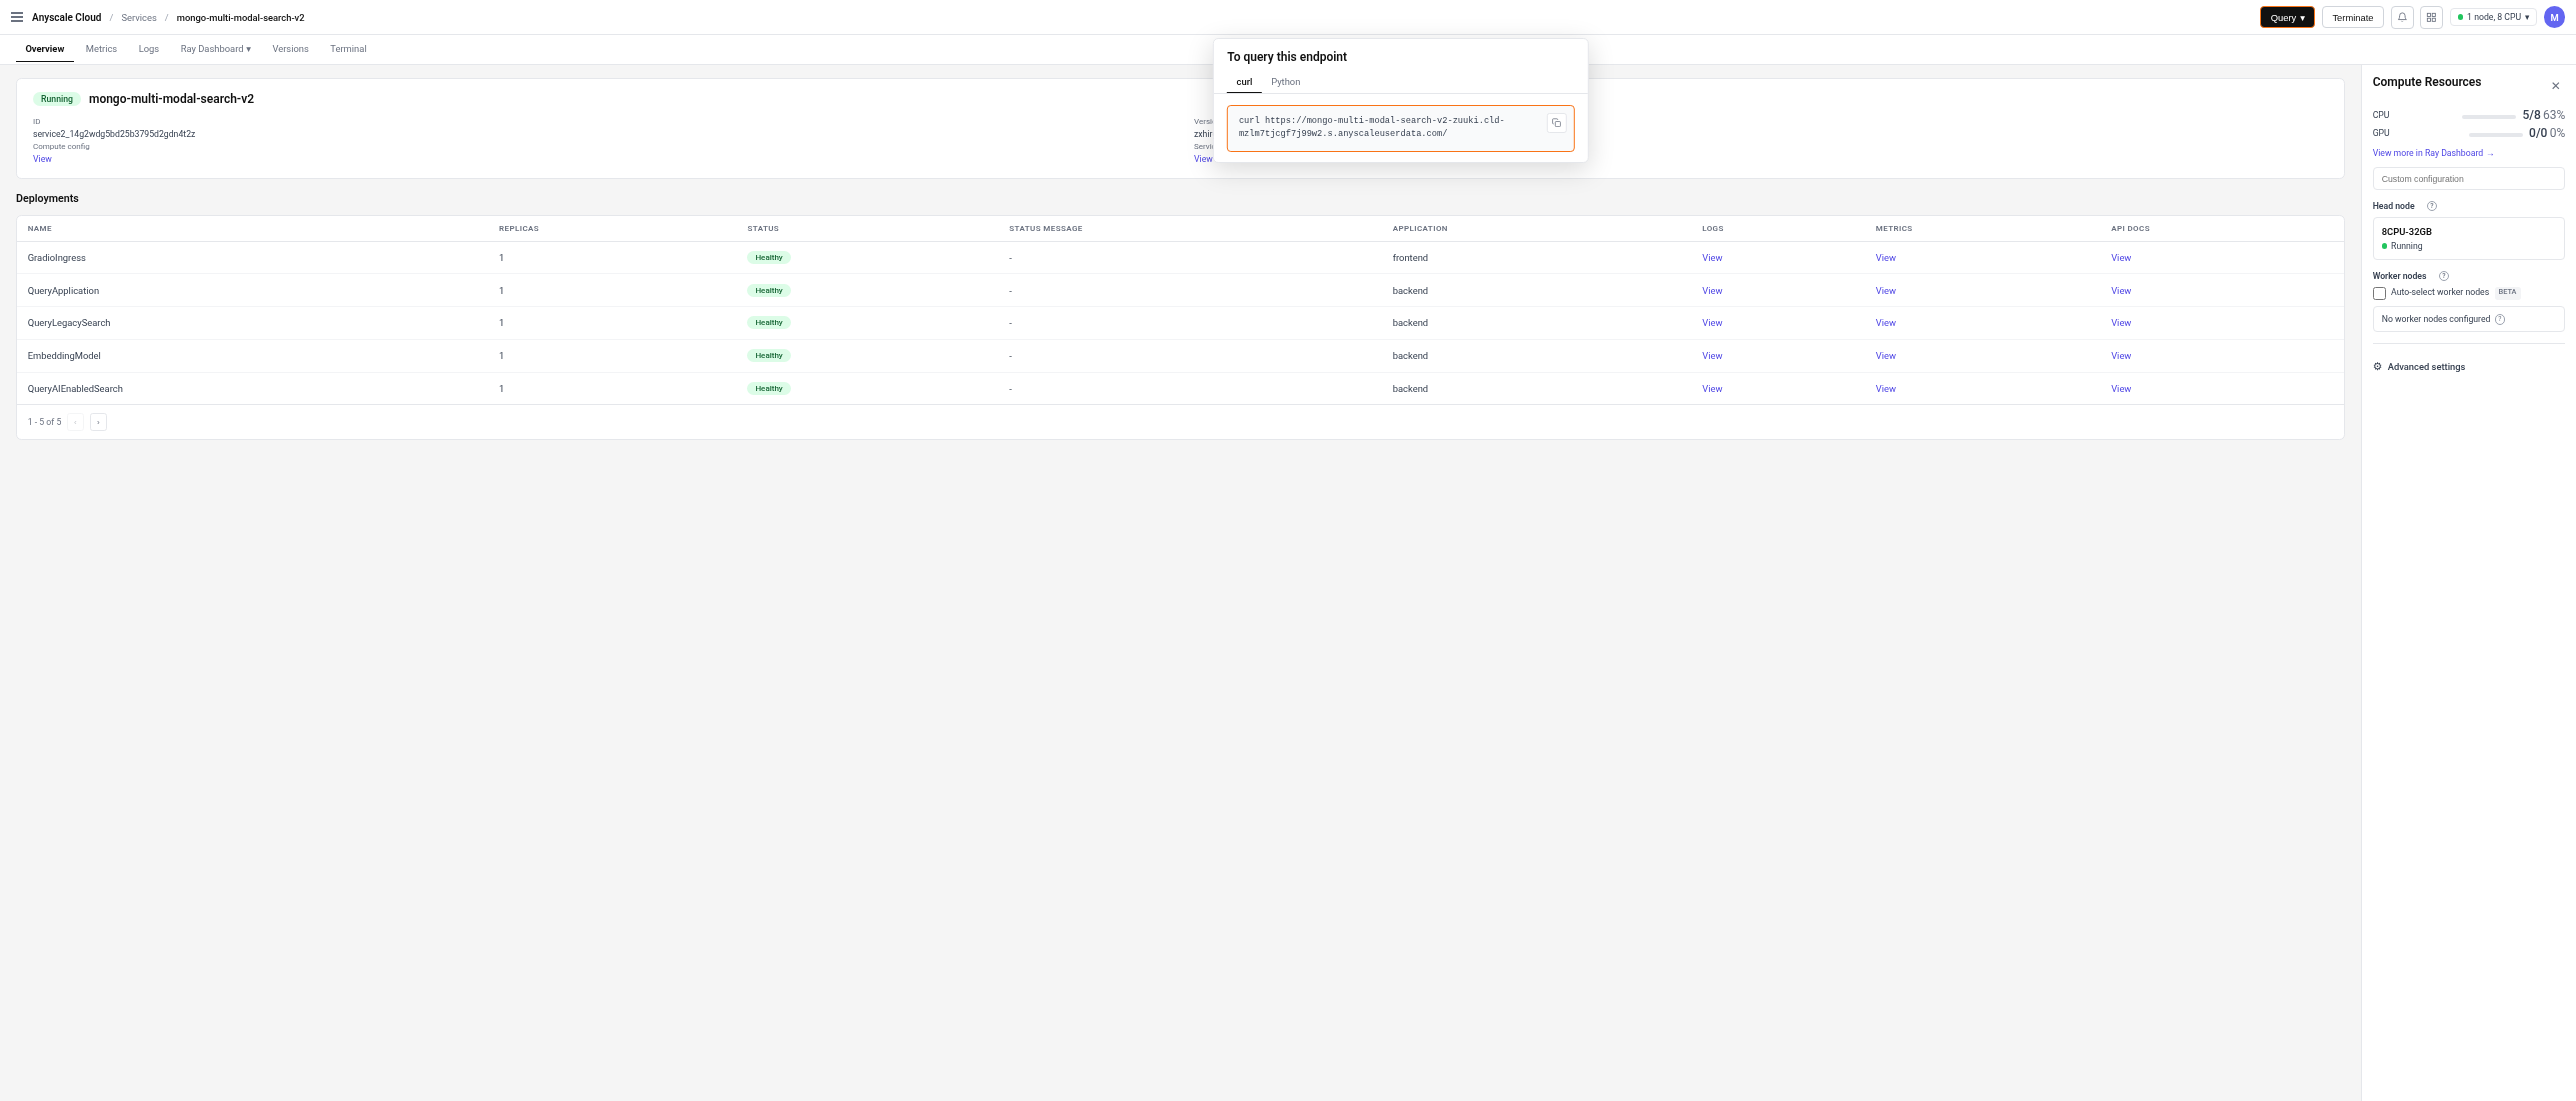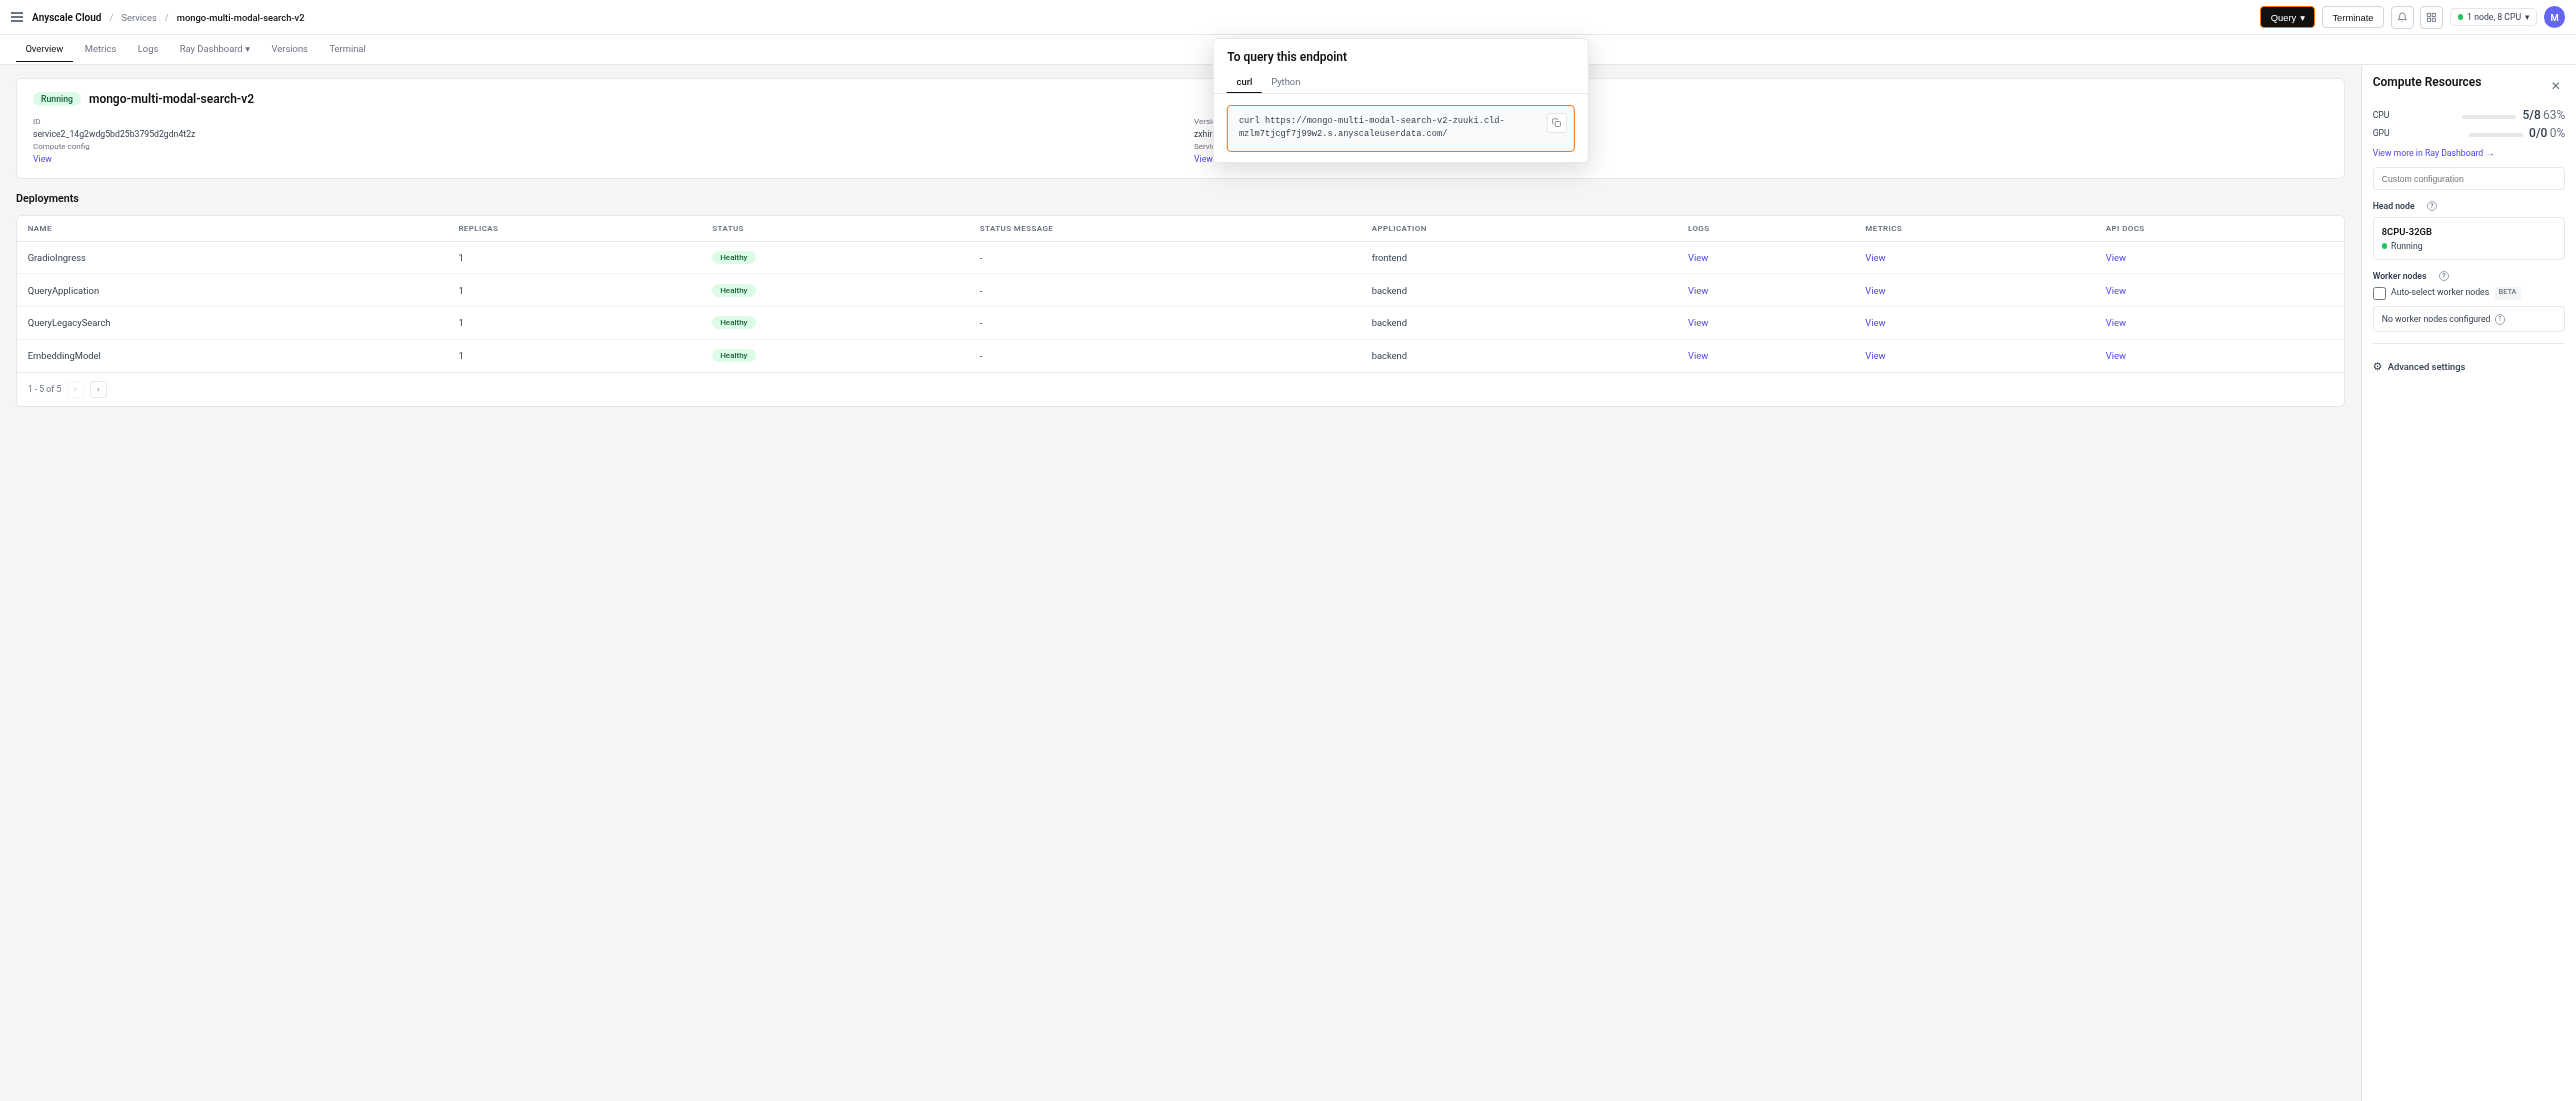--- a/index.html
+++ b/index.html
@@ -17,21 +17,21 @@
     .btn-query { background: #111; color: #fff; border: none; border-radius: 4px; padding: 4.7px 9.4px; font-size: 9.4px; font-weight: 500; cursor: pointer; display: flex; align-items: center; gap: 4px; }
     .btn-terminate { background: #fff; color: #111; border: 1px solid #d1d5db; border-radius: 4px; padding: 4.7px 9.4px; font-size: 9.4px; font-weight: 500; cursor: pointer; }
     .nav-icon-btn { width: 23px; height: 23px; border: 1px solid #d1d5db; border-radius: 4px; display: flex; align-items: center; justify-content: center; cursor: pointer; background: #fff; }
     .nav-avatar { width: 21.5px; height: 21.5px; border-radius: 50%; background: #6366f1; color: #fff; display: flex; align-items: center; justify-content: center; font-weight: 600; font-size: 9.4px; cursor: pointer; }
     .node-status { display: flex; align-items: center; gap: 4px; font-size: 8.7px; color: #374151; border: 0.7px solid #e5e7eb; border-radius: 4px; padding: 2.7px 6.7px; background: #fff; cursor: pointer; }
     .node-status-dot { width: 5.4px; height: 5.4px; border-radius: 50%; background: #22c55e; }
 
     
     .tabs-bar { display: flex; align-items: center; background: #fff; border-bottom: 0.7px solid #e5e7eb; padding: 0 16px; height: 29.5px; gap: 2.7px; }
     .tab { padding: 6.7px 9.4px; font-size: 9.4px; color: #6b7280; cursor: pointer; border-bottom: 1.3px solid transparent; font-weight: 400; }
-    .tab.active { color: #111; border-bottom: 1.3px solid #111; font-weight: 400; }
+    .tab.active { color: #111; border-bottom: 1.3px solid #111; font-weight: 700; }
     .tab-with-arrow { display: flex; align-items: center; gap: 2.7px; }
 
     
     .main-layout { display: flex; height: calc(100vh - 64px); overflow: hidden; }
 
     
     .left-content { flex: 1; overflow-y: auto; padding: 13.4px 16px; }
 
     
     .service-header-card { background: #fff; border: 0.7px solid #e5e7eb; border-radius: 5.4px; padding: 13.4px 16px; margin-bottom: 13.4px; }
@@ -246,20 +246,30 @@
                 <tr>
       <td>EmbeddingModel</td>
       <td>1</td>
       <td><span class="badge-healthy">Healthy</span></td>
       <td>-</td>
       <td>backend</td>
       <td><a class="link-view">View</a></td>
       <td><a class="link-view">View</a></td>
       <td><a class="link-view">View</a></td>
     </tr>
+                <tr>
+      <td>QueryAIEnabledSearch</td>
+      <td>1</td>
+      <td><span class="badge-healthy">Healthy</span></td>
+      <td>-</td>
+      <td>backend</td>
+      <td><a class="link-view">View</a></td>
+      <td><a class="link-view">View</a></td>
+      <td><a class="link-view">View</a></td>
+    </tr>
               </tbody>
           </table>
         </div>
         <div class="table-footer">
           <span>1 - 5 of 5</span>
           <button class="page-btn disabled">‹</button>
           <button class="page-btn">›</button>
         </div>
       </div>
     </div>

